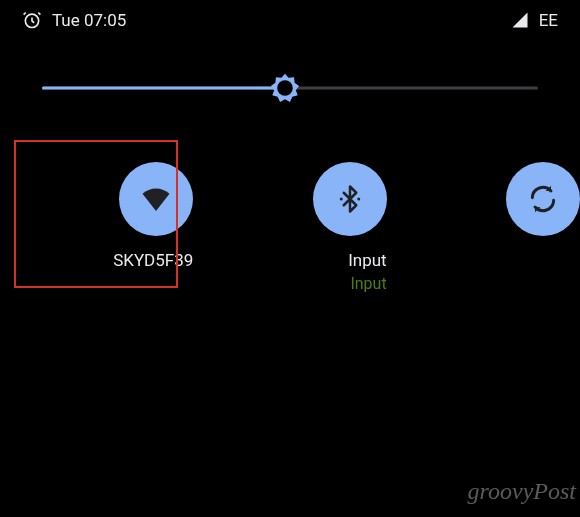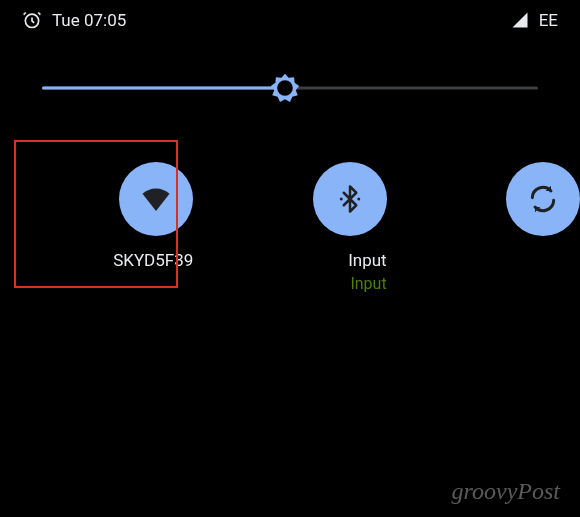--- a/index.html
+++ b/index.html
@@ -11,21 +11,21 @@
   .fill { position: absolute; top: 50%; left: 0; height: 3px; transform: translateY(-50%); background: #8ab4f8; border-radius: 2px; }
   .thumb { position: absolute; top: 50%; transform: translate(-50%, -50%); width: 34px; height: 34px; display: flex; align-items: center; justify-content: center; }
   .tiles { display: flex; flex-wrap: wrap; padding: 20px 0 0 0; }
   .tile { width: 33.333%; height: 170px; display: flex; flex-direction: column; align-items: flex-end; justify-content: flex-start; gap: 14px; padding-top: 10px; position: relative; }
   .tile .circle { width: 74px; height: 74px; border-radius: 50%; display: flex; align-items: center; justify-content: center; cursor: pointer; }
   .circle.active { background: #8ab4f8; }
   .circle.inactive { background: #3c4043; }
   .tile .label { font-size: 17px; color: #e8eaed; text-align: center; }
   .tile .sublabel { font-size: 16px; color: #4d7c0f; margin-top: -10px; }
   .highlight-box { position: absolute; border: 2px solid #d93025; pointer-events: none; }
-  .watermark { position: absolute; right: 20px; bottom: 12px; font-family: Georgia, serif; font-style: italic; font-size: 24px; color: rgba(180,180,180,0.5); pointer-events: none; }
+  .watermark { position: absolute; right: 4px; bottom: 12px; font-family: Georgia, serif; font-style: italic; font-size: 24px; color: rgba(180,180,180,0.5); pointer-events: none; }
   svg { display: block; }
 </style>
 </head>
 <body>
 
 <div class="statusbar">
   <div class="left">
     <span>
       <svg width="20" height="20" viewBox="0 0 24 24" fill="none" stroke="#e8eaed" stroke-width="2">
         <circle cx="12" cy="13" r="8"></circle>

